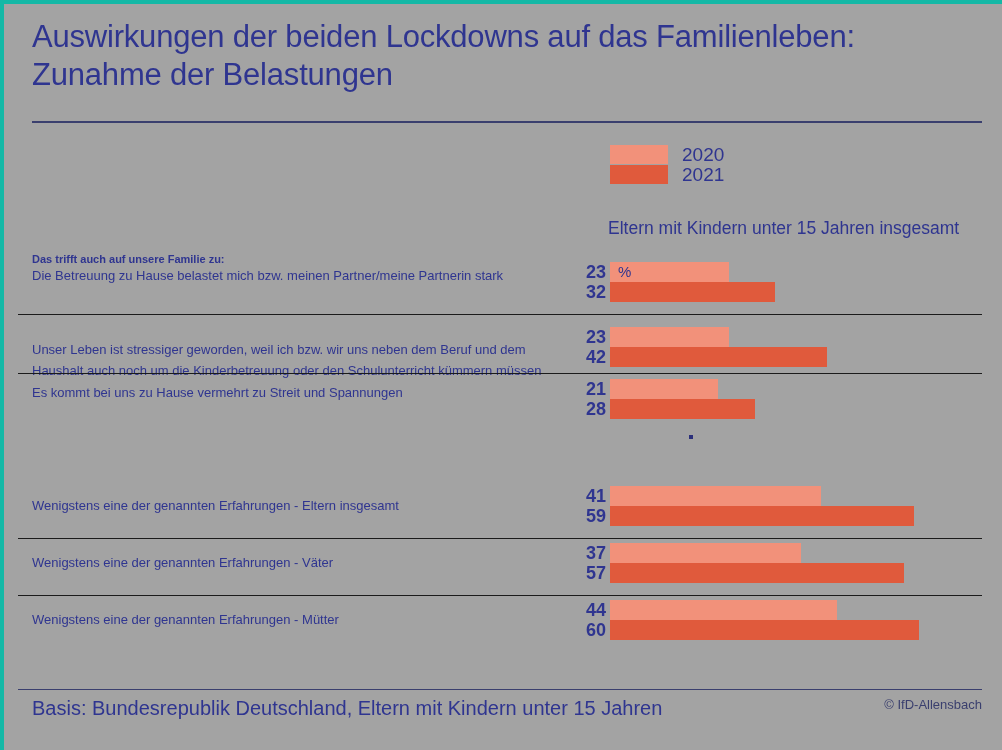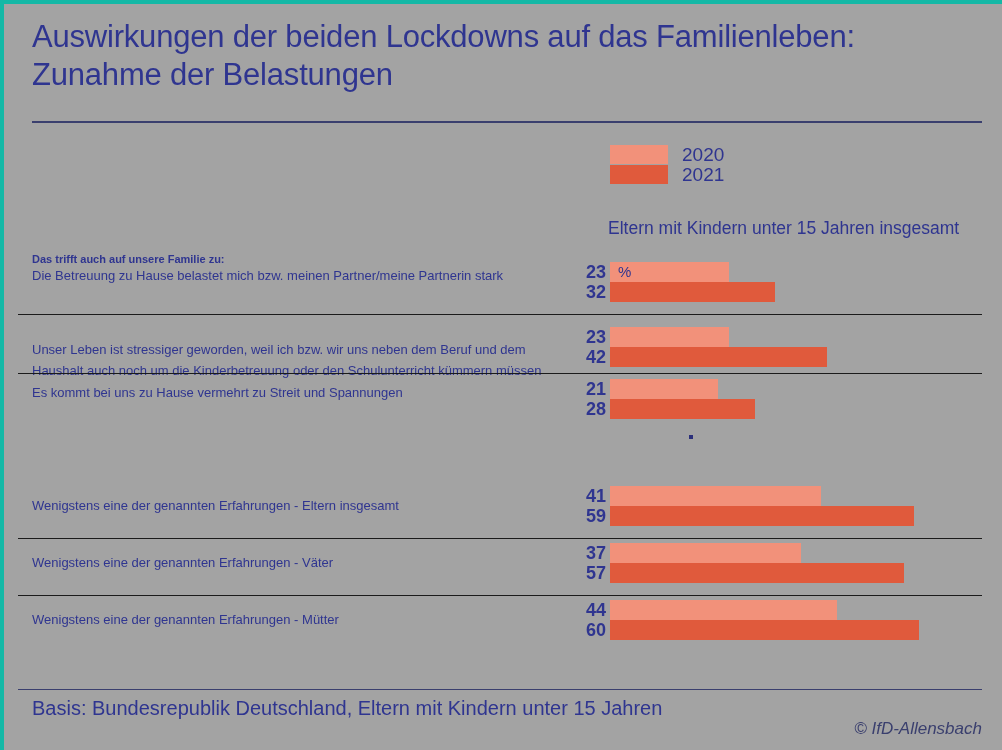--- a/index.html
+++ b/index.html
@@ -72,22 +72,22 @@
     position:absolute;width:4px;height:4px;background:#2b2f7a;
   }
 
   
   #foot-rule-top{position:absolute;left:14px;top:685px;width:964px;height:1px;background:#3a3f6e;}
   #footer{
     position:absolute;left:28px;top:694px;
     font-size:20px;line-height:21px;color:#2f3590;
   }
   #copyright{
-    position:absolute;right:22px;top:715px;
-    font-size:17px;color:#3a3f6e;font-style:italic;
+    position:absolute;right:22px;top:693px;
+    font-size:13px;color:#3a3f6e;
   }
 </style>
 </head>
 <body>
 
 <div id="frame">
 
   <div id="title">Auswirkungen der beiden Lockdowns auf das Familienleben: Zunahme der Belastungen</div>
   <div id="title-rule"></div>
 

